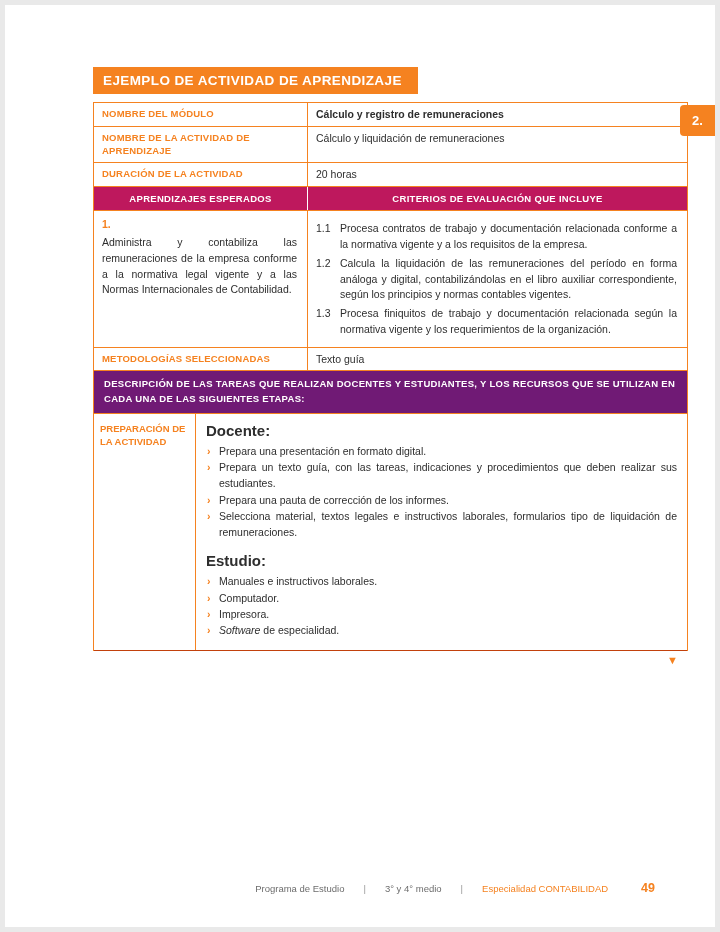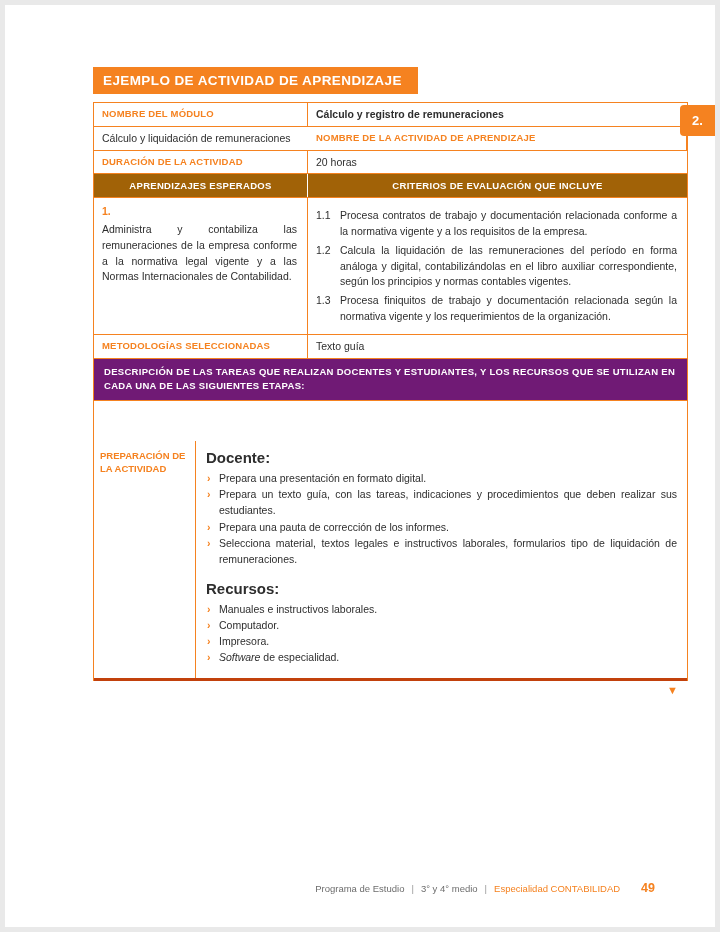--- a/index.html
+++ b/index.html
@@ -37,36 +37,35 @@
   }
   .row {
     display: grid;
     grid-template-columns: 214px 1fr;
     border-bottom: 1px solid #F58220;
   }
   .row-wide { display: block; border-bottom: 1px solid #F58220; }
   .row-prep {
     display: grid;
     grid-template-columns: 102px 1fr;
-    border-bottom: 3px solid #c2410c;
-    margin-top: 40px;
+    border-bottom: 1px solid #c2410c;
   }
   .cell { padding: 5px 8px; }
   .cell-label {
     color: #F58220;
     font-size: 9.5px;
     font-weight: bold;
     border-right: 1px solid #F58220;
     letter-spacing: 0.2px;
     line-height: 1.35;
   }
   .cell-value { font-size: 10.5px; color: #2e2e2e; }
   .cell-value.bold { font-weight: bold; }
   .gray-head {
-    background: #a16207;
+    background: #be185d;
     color: #fff;
     font-size: 9.5px;
     font-weight: bold;
     text-align: center;
     padding: 6px 4px;
     letter-spacing: 0.3px;
   }
   .gray-head.left { border-right: 1px solid #fff; }
   .ae-cell {
     font-size: 10.5px;
@@ -147,21 +146,21 @@
     border-radius: 4px 0 0 4px;
   }
   .footer {
     position: absolute;
     top: 876px;
     right: 60px;
     font-size: 9.5px;
     color: #6d6d6d;
     display: flex;
     align-items: baseline;
-    gap: 7px;
+    gap: 19px;
   }
   .footer .divider { color: #9a9a9a; }
   .footer .specialty { color: #F58220; }
   .footer .pagenum {
     color: #F58220;
     font-weight: bold;
     font-size: 12.5px;
     margin-left: 14px;
   }
 </style>
@@ -178,22 +177,22 @@
 
     <div class="title-box">EJEMPLO DE ACTIVIDAD DE APRENDIZAJE</div>
 
     <div class="main-table">
 
       <div class="row">
         <div class="cell cell-label">NOMBRE DEL MÓDULO</div>
         <div class="cell cell-value bold">Cálculo y registro de remuneraciones</div>
       </div>
       <div class="row">
+        <div class="cell cell-label">NOMBRE DE LA ACTIVIDAD DE APRENDIZAJE</div>
         <div class="cell cell-value">Cálculo y liquidación de remuneraciones</div>
-        <div class="cell cell-label">NOMBRE DE LA ACTIVIDAD DE APRENDIZAJE</div>
       </div>
       <div class="row">
         <div class="cell cell-label">DURACIÓN DE LA ACTIVIDAD</div>
         <div class="cell cell-value">20 horas</div>
       </div>
 
       <div class="row">
         <div class="gray-head left">APRENDIZAJES ESPERADOS</div>
         <div class="gray-head">CRITERIOS DE EVALUACIÓN QUE INCLUYE</div>
       </div>
@@ -229,21 +228,21 @@
       <div class="row-prep">
         <div class="prep-label">PREPARACIÓN DE LA ACTIVIDAD</div>
         <div class="prep-body">
           <div class="prep-heading">Docente:</div>
           <ul class="bullet-list">
             <li>Prepara una presentación en formato digital.</li>
             <li>Prepara un texto guía, con las tareas, indicaciones y procedimientos que deben realizar sus estudiantes.</li>
             <li>Prepara una pauta de corrección de los informes.</li>
             <li>Selecciona material, textos legales e instructivos laborales, formularios tipo de liquidación de remuneraciones.</li>
           </ul>
-          <div class="prep-heading">Recursos:</div>
+          <div class="prep-heading">Estudio:</div>
           <ul class="bullet-list tight">
             <li>Manuales e instructivos laborales.</li>
             <li>Computador.</li>
             <li>Impresora.</li>
             <li><span class="software-em">Software</span><span> de especialidad.</span></li>
           </ul>
         </div>
       </div>
 
     </div>

